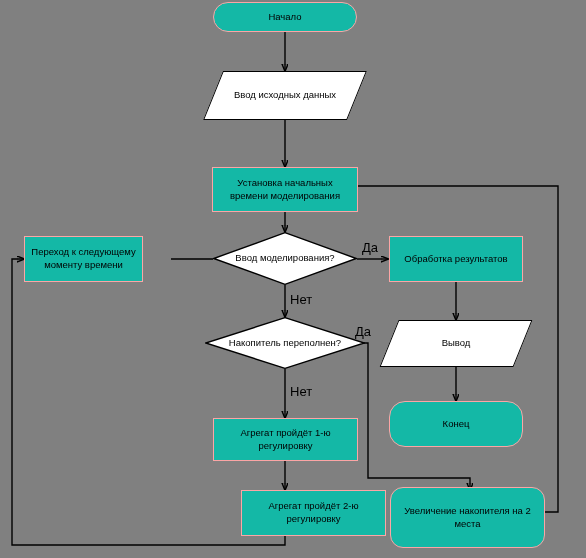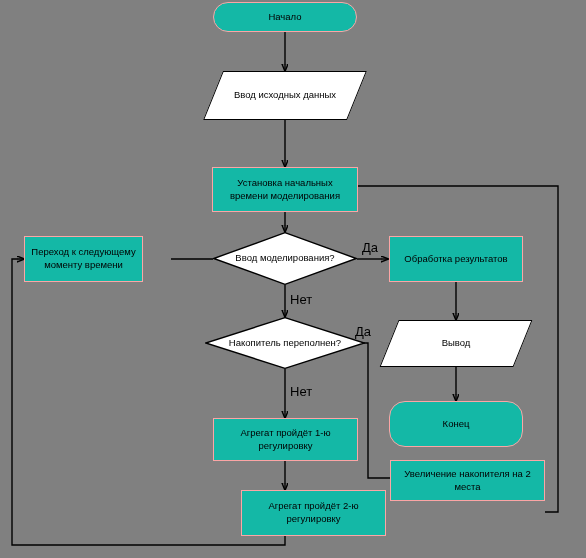--- a/index.html
+++ b/index.html
@@ -136,21 +136,21 @@
   </div>
 
   <div class="node process" style="left:213px;top:418px;width:145px;height:43px;">
     <span>Агрегат пройдёт 1-ю регулировку</span>
   </div>
 
   <div class="node process" style="left:213px;top:490px;width:145px;height:46px;margin-left:28px;">
     <span>Агрегат пройдёт 2-ю регулировку</span>
   </div>
 
-  <div class="node process" style="left:390px;top:460px;width:155px;height:41px;">
+  <div class="node process" style="left:390px;top:487px;width:155px;height:61px;border-radius:13px;">
     <span>Увеличение накопителя на 2 места</span>
   </div>
 
   <div class="edge-label" style="left:362px;top:240px;">Да</div>
   <div class="edge-label" style="left:290px;top:292px;">Нет</div>
   <div class="edge-label" style="left:355px;top:324px;">Да</div>
   <div class="edge-label" style="left:290px;top:384px;">Нет</div>
 
 </div>
 

